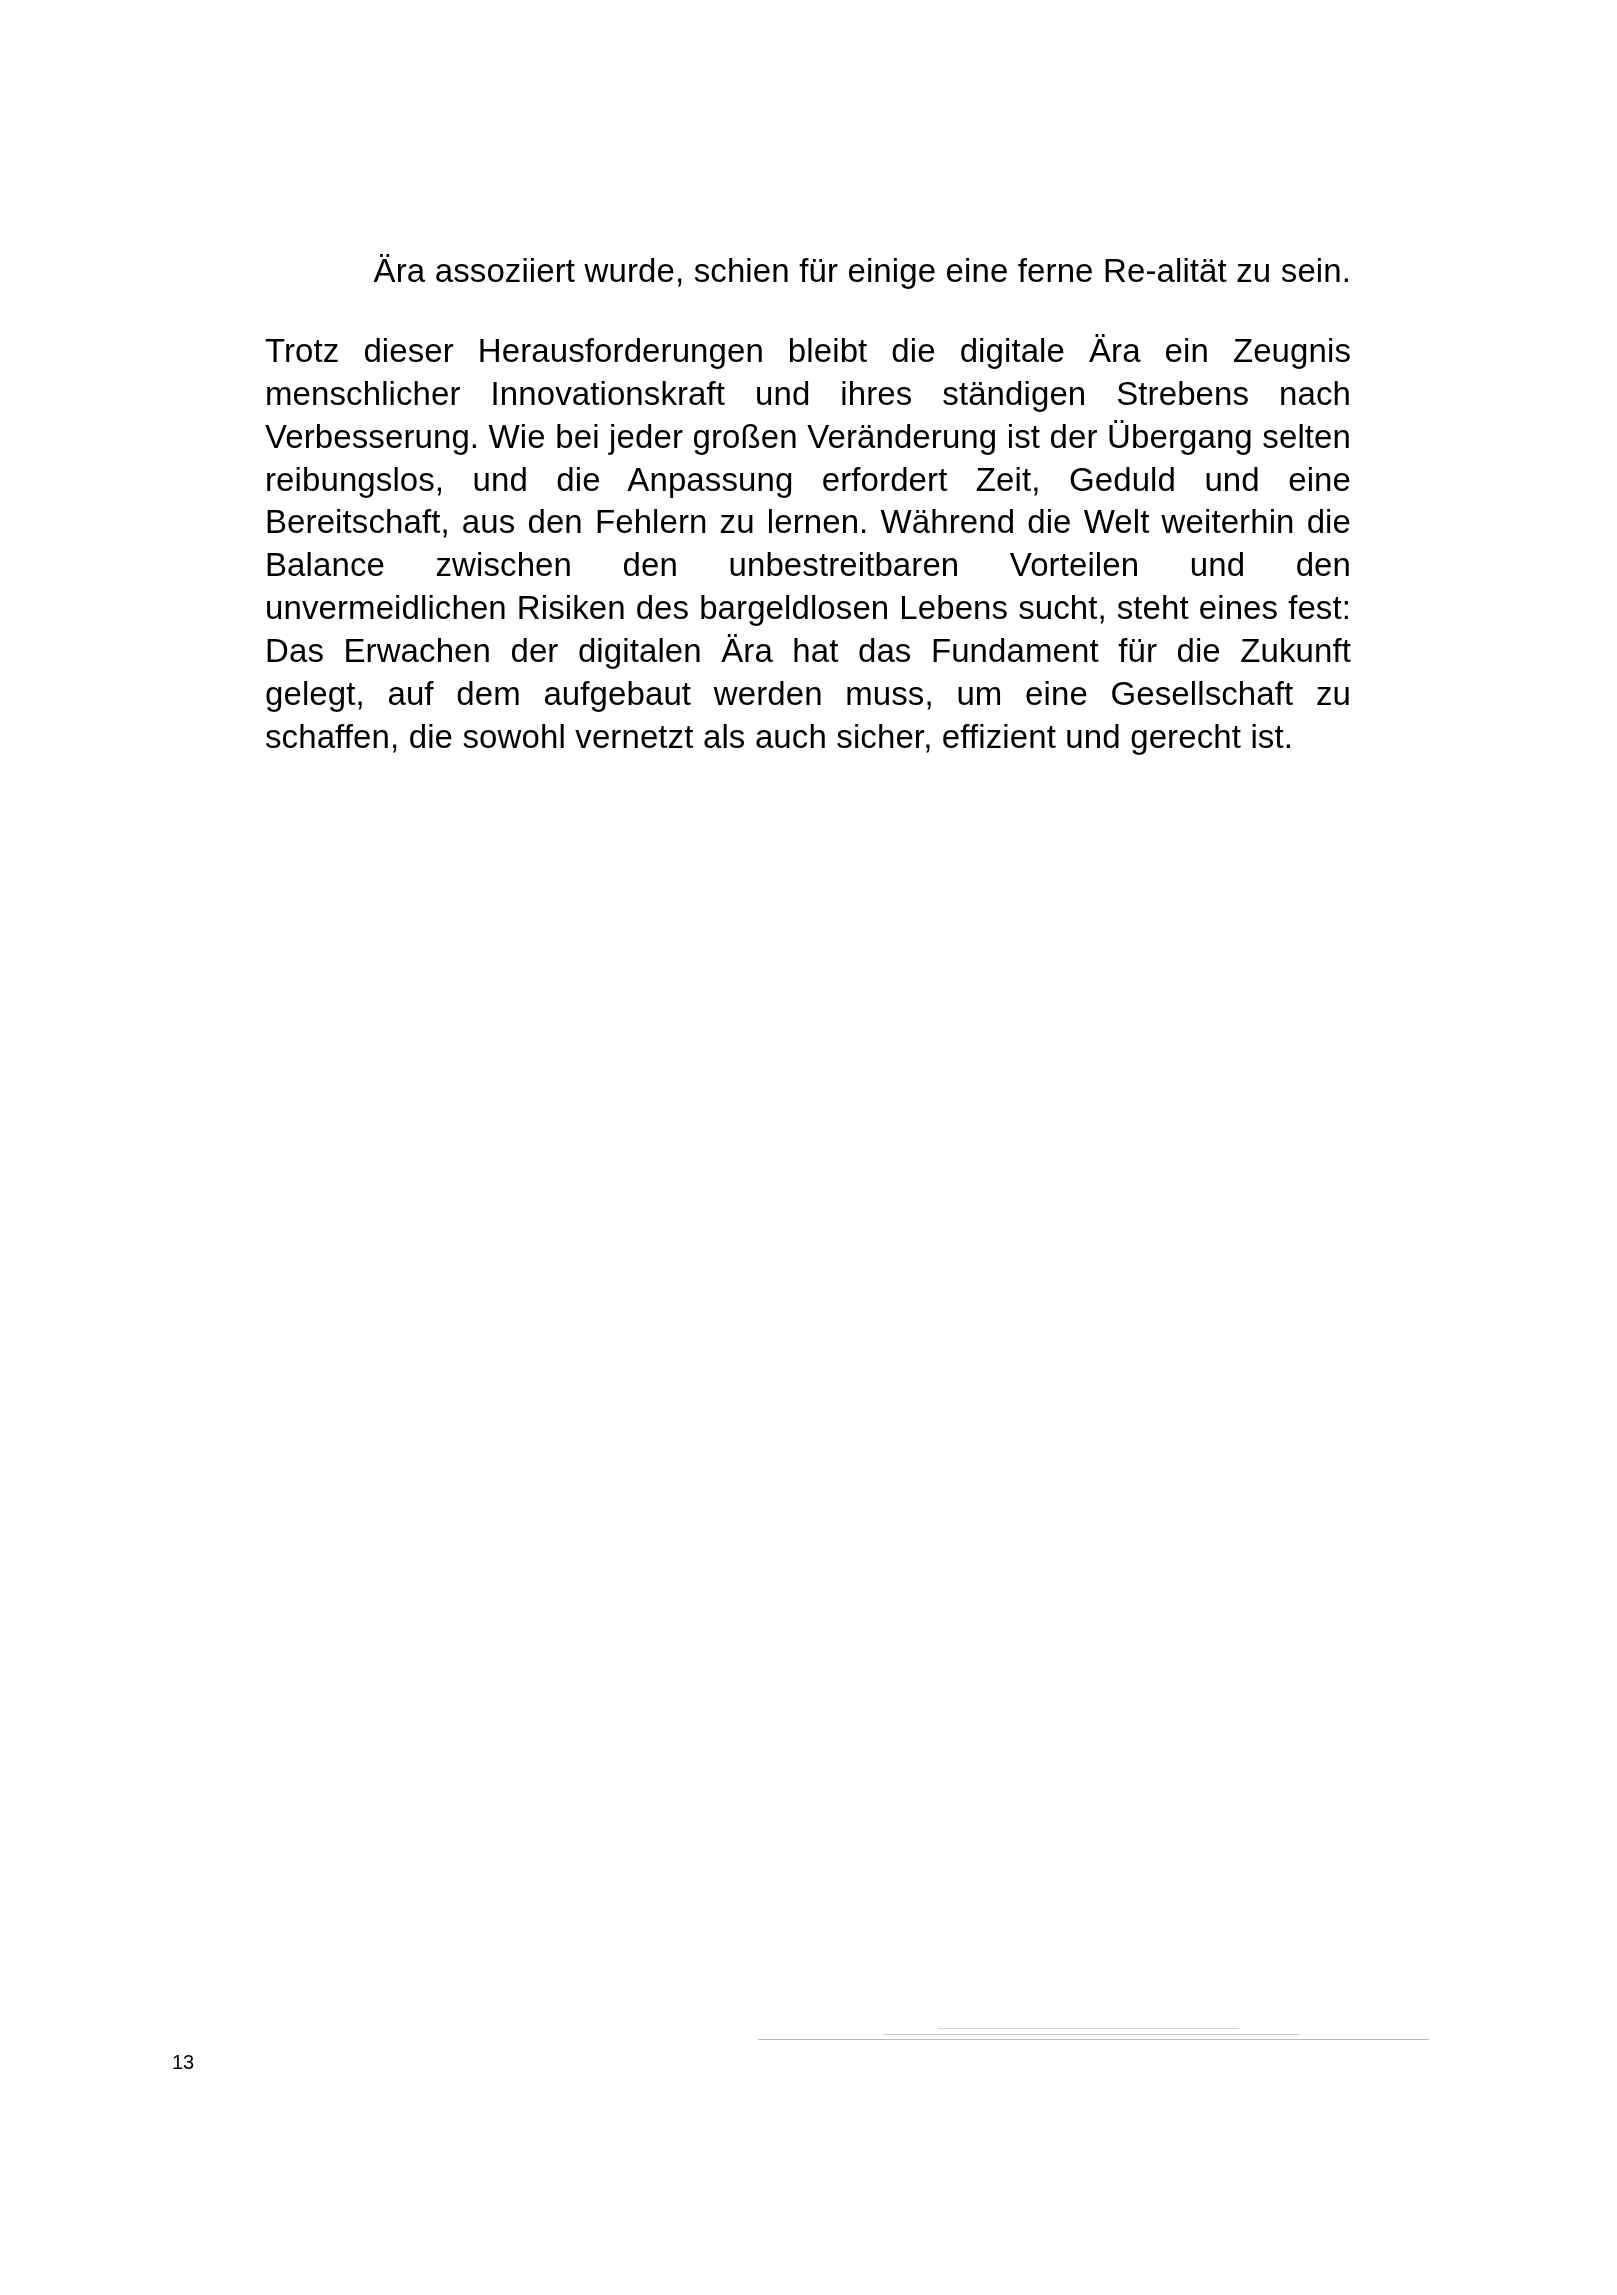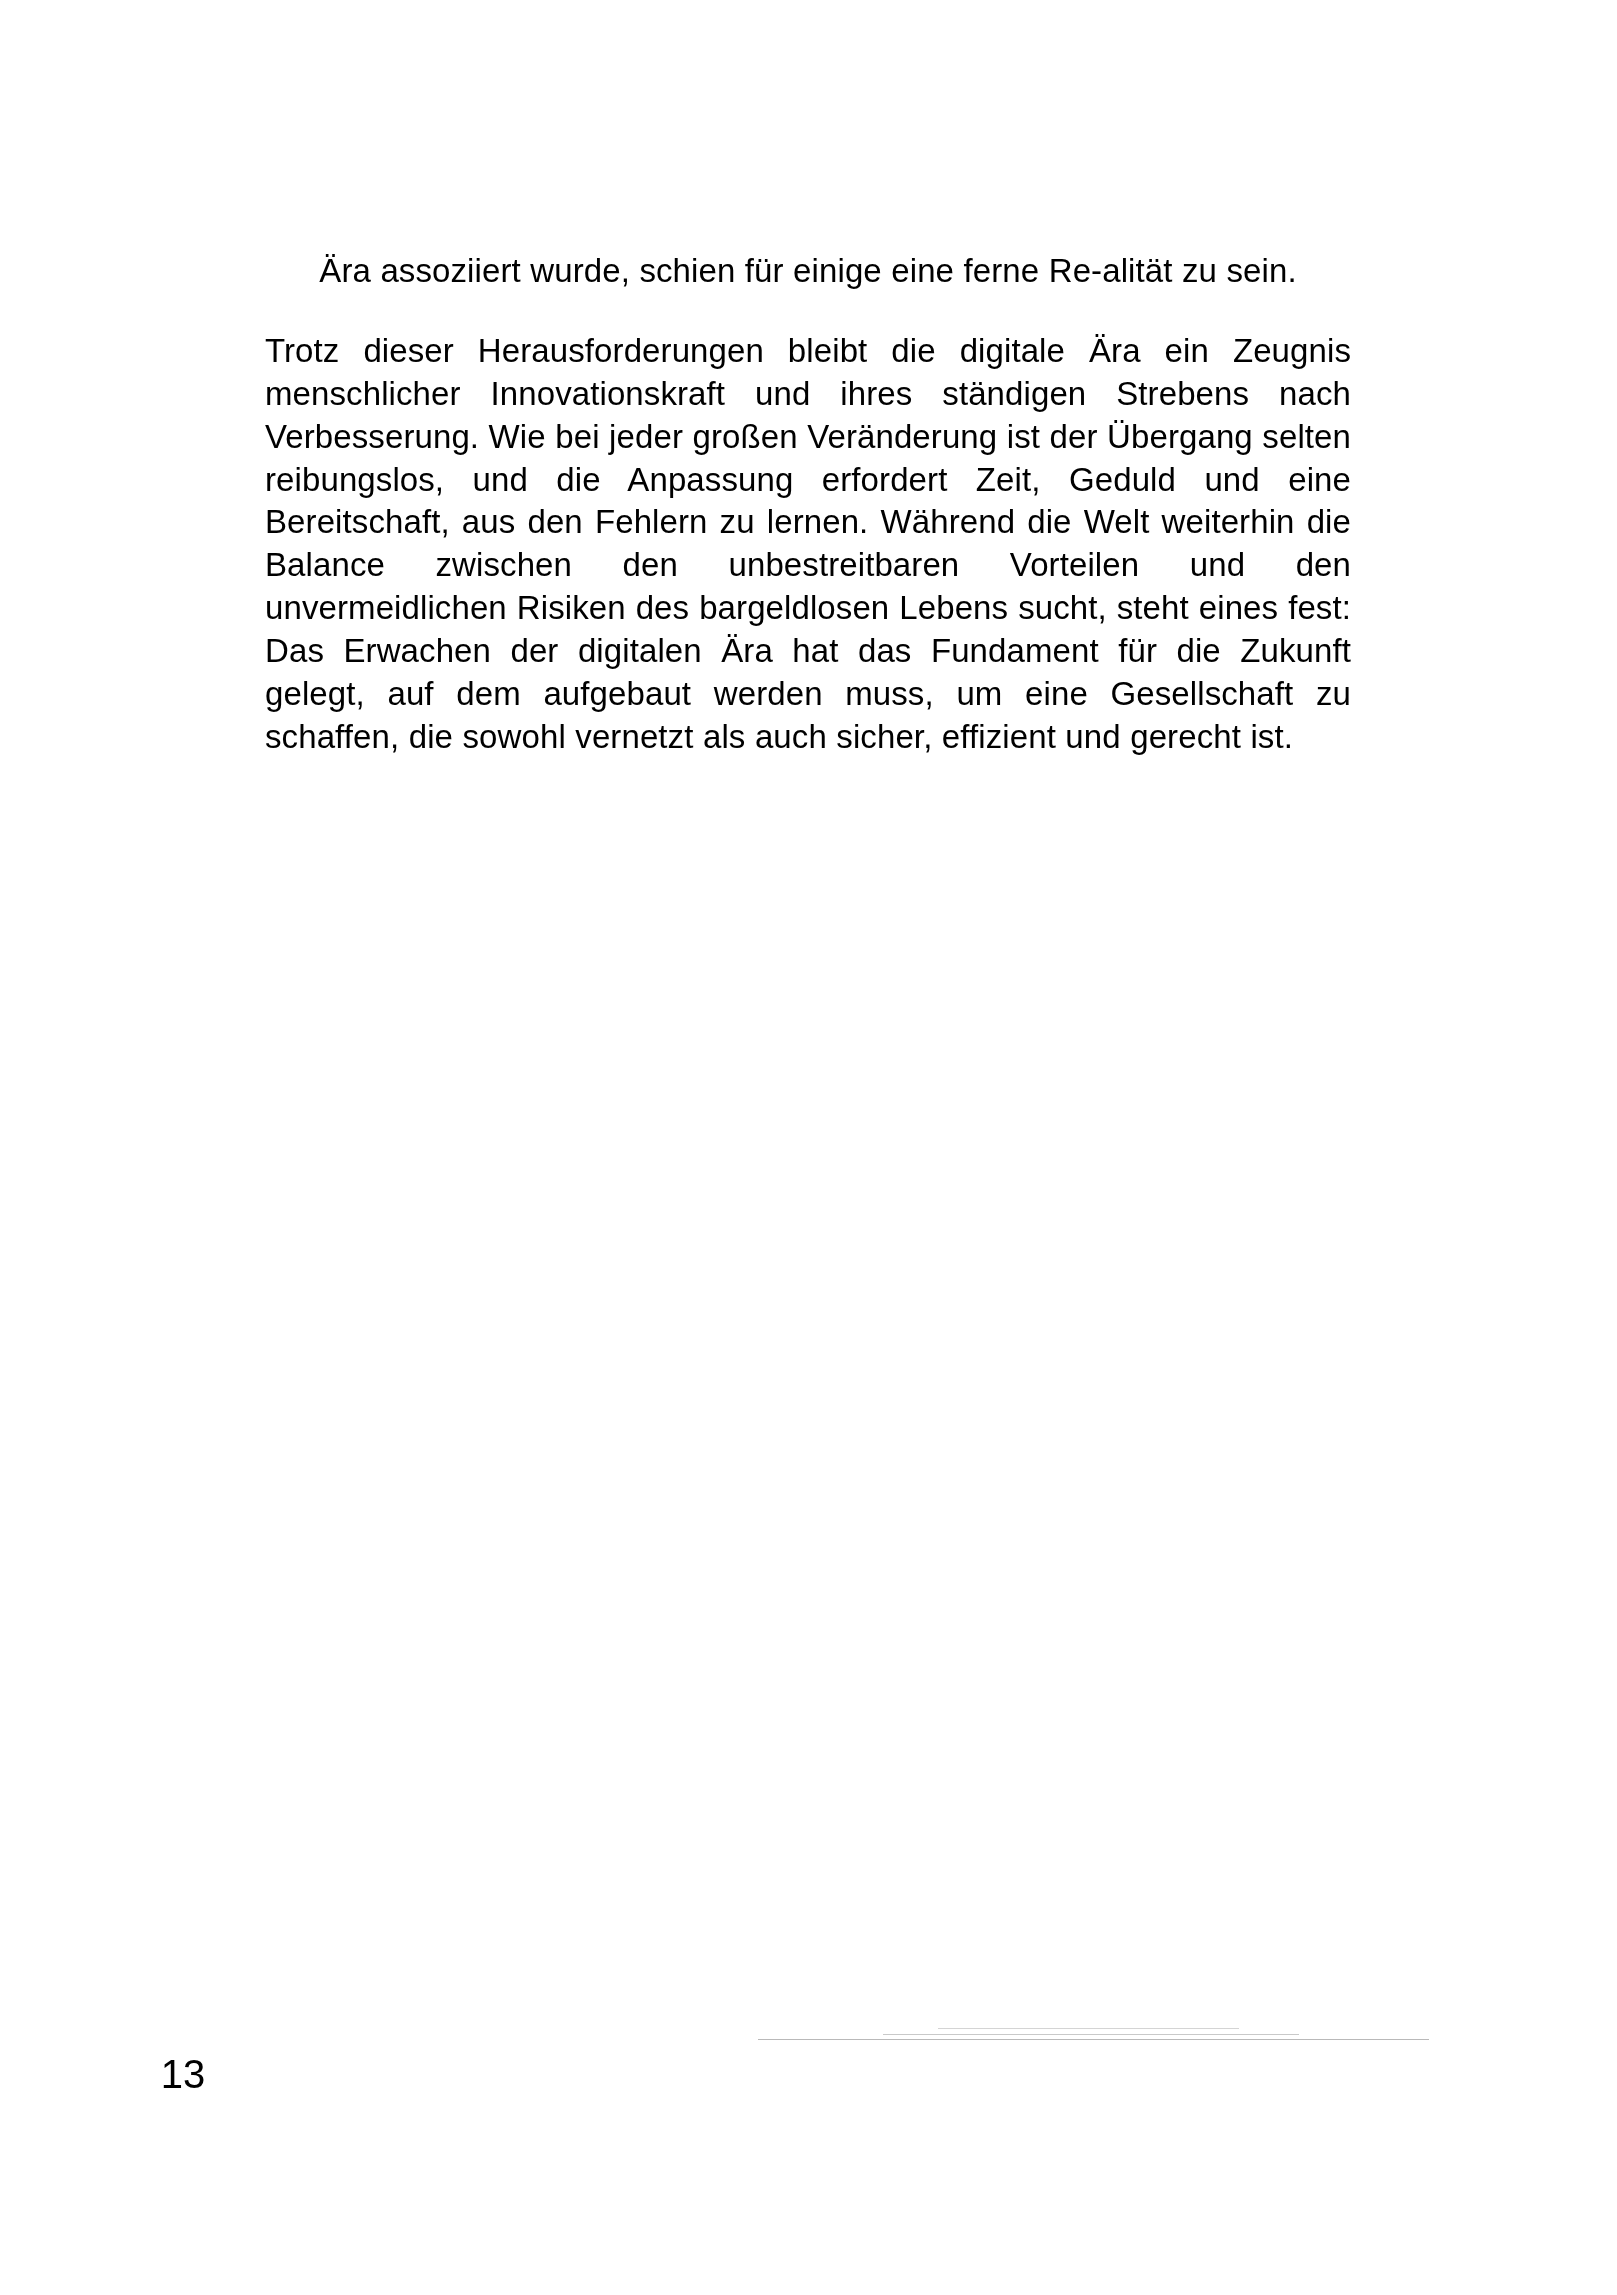--- a/index.html
+++ b/index.html
@@ -36,21 +36,21 @@
     text-align: justify;
     letter-spacing: 0.1px;
     word-spacing: 0.2px;
     hyphens: manual;
   }
   p.para + p.para {
     margin-top: 37px;
   }
   
   p.para.continuation {
-    text-align: center;
+    text-align: right;
   }
   .footer {
     position: absolute;
     left: 0;
     top: 2027px;
     width: 1618px;
   }
   .footer-rule-group {
     position: relative;
     height: 15.7px;
@@ -64,21 +64,21 @@
   }
   .rule-a { left: 0px;    top: 12px; width: 671px; }
   .rule-b { left: 125px;  top: 6.5px; width: 416px; background: #c9c9c9; }
   .rule-c { left: 180px;  top: 0.9px;  width: 301px; background: #d4d4d4; }
   .page-number {
     position: absolute;
     top: 2050px;
     left: 0;
     width: 1310px;
     text-align: center;
-    font-size: 40px;
+    font-size: 20px;
     line-height: 1.2;
     color: #000000;
   }
   .pn-inner {
     display: inline-block;
     transform: translateX(-472px);
   }
 </style>
 </head>
 <body>

